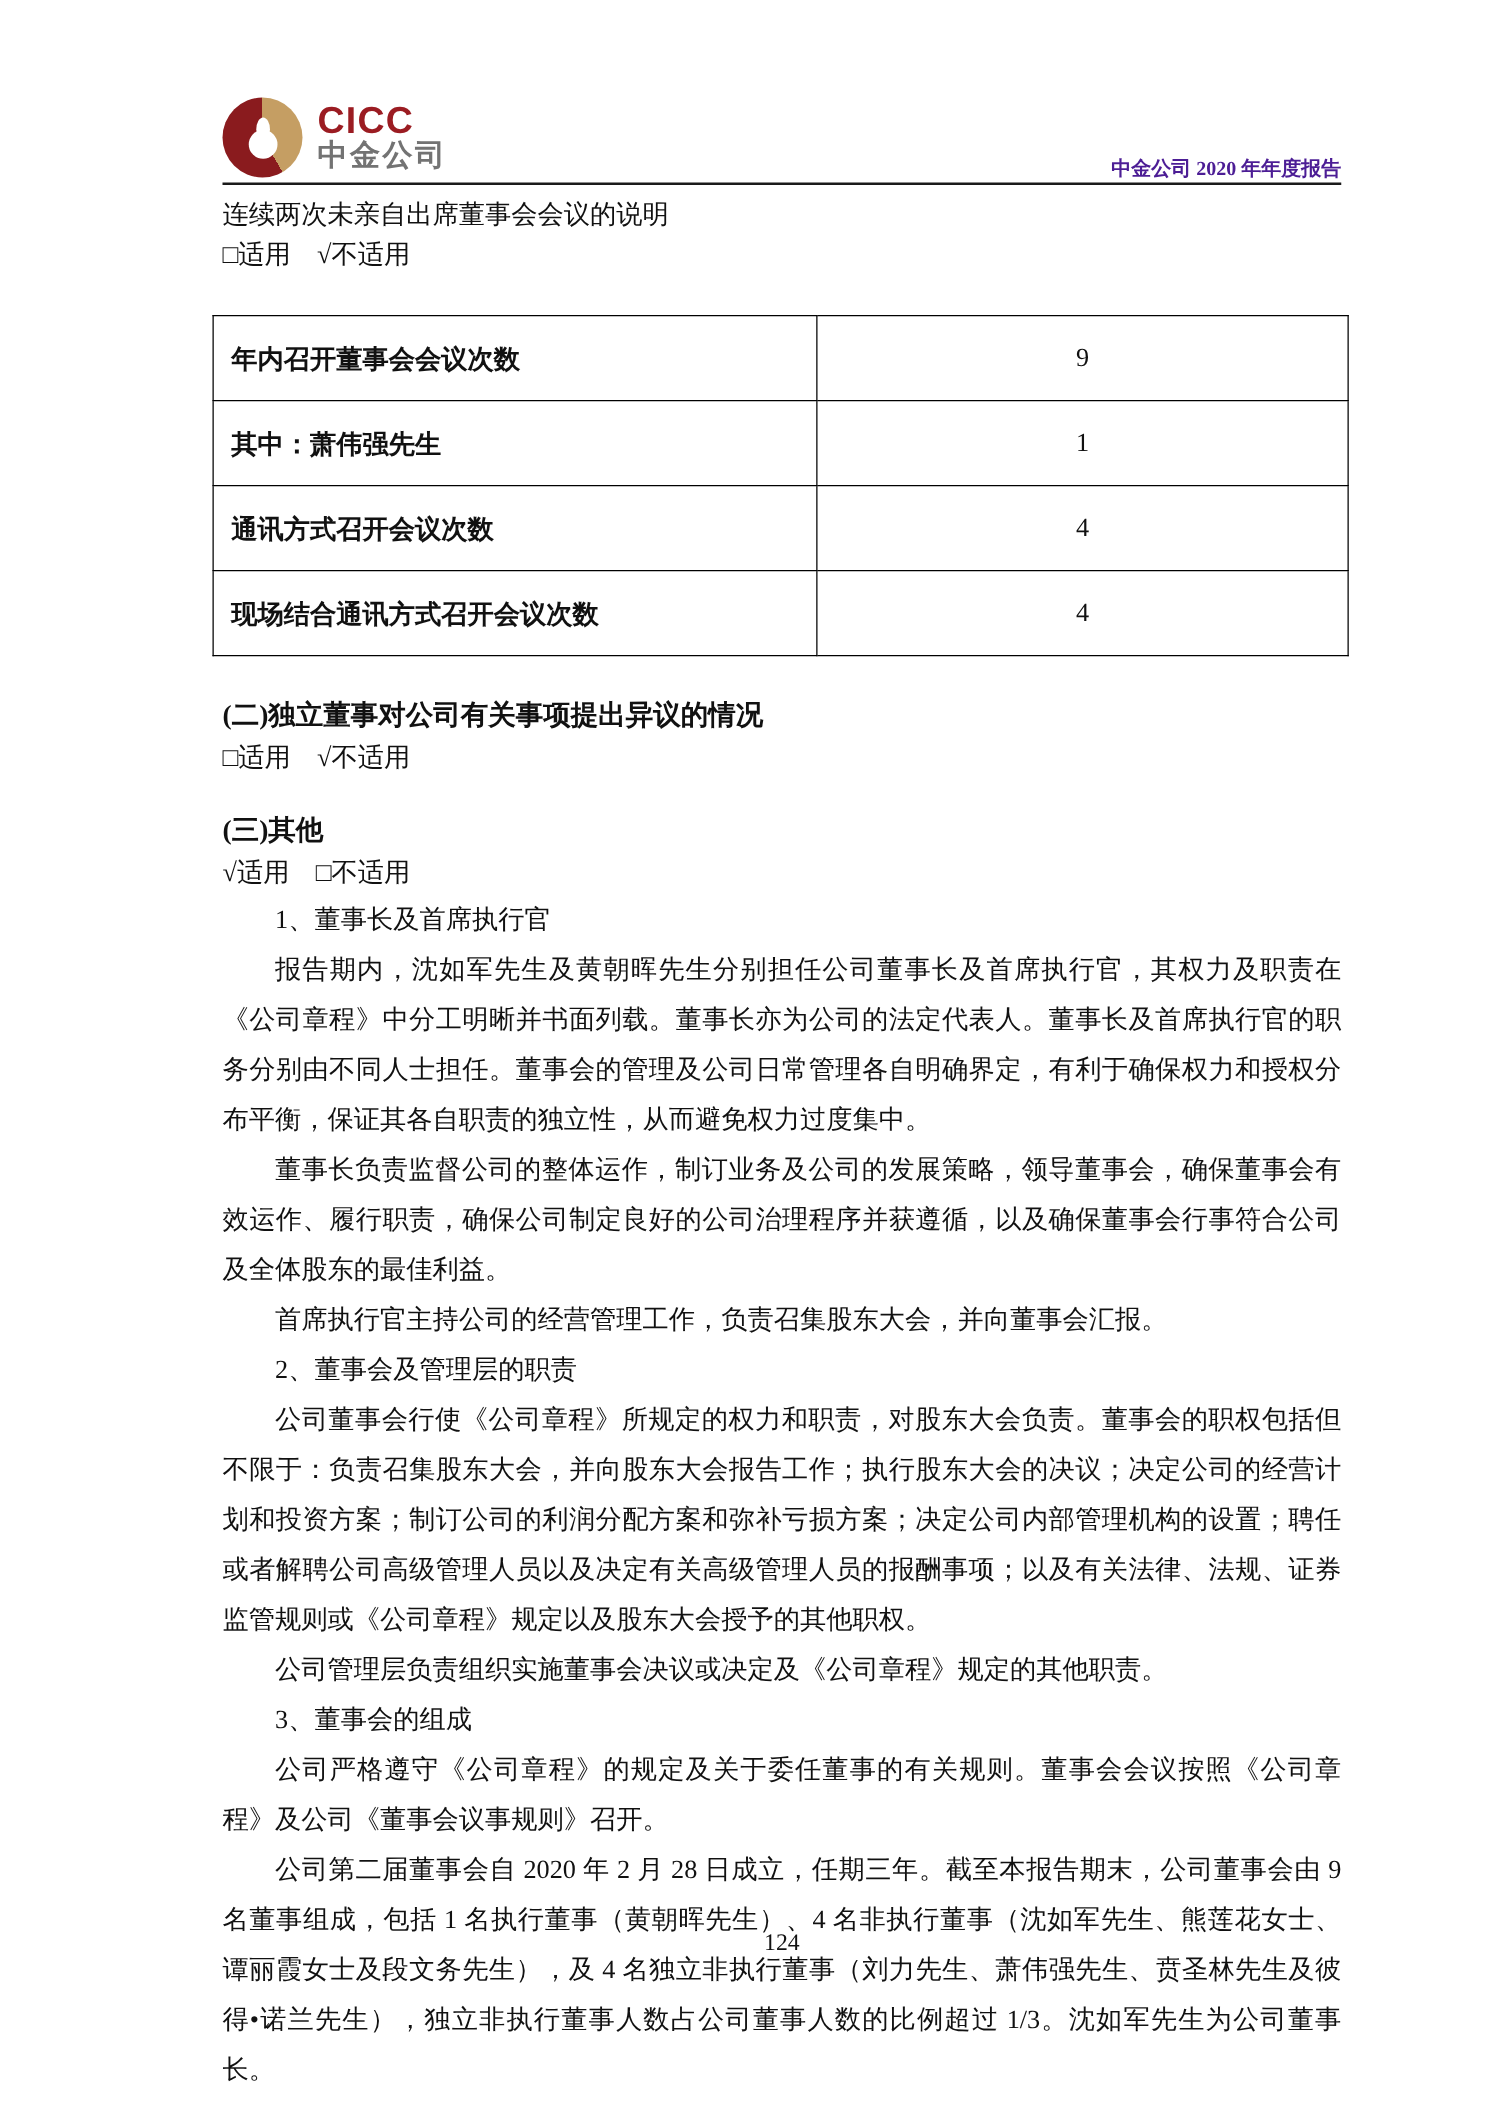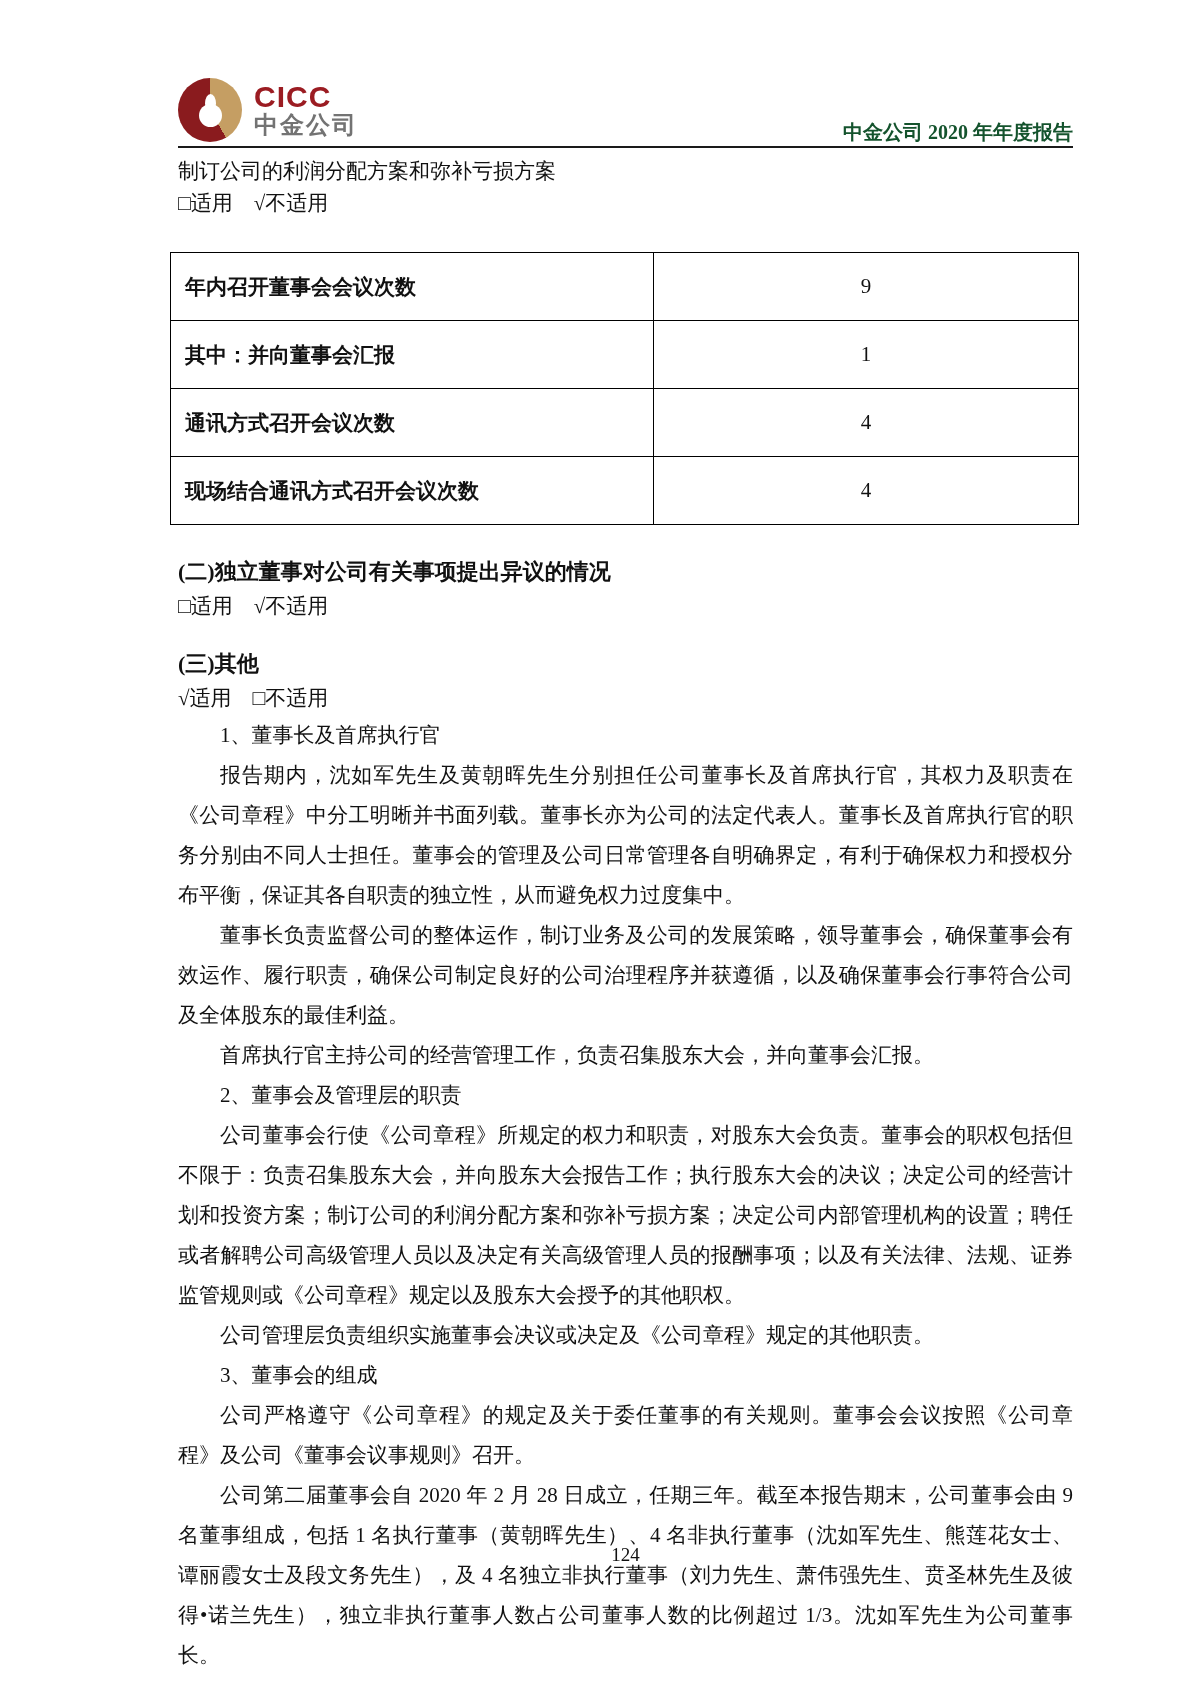--- a/index.html
+++ b/index.html
@@ -25,21 +25,21 @@
   }
   .logo-mark::before{
     content:"";position:absolute;left:27px;top:16px;width:11px;height:16px;
     background:#fff;border-radius:50% 50% 50% 50%/60% 60% 40% 40%;
   }
   .logo-text{display:flex;flex-direction:column;line-height:1.02;}
   .logo-en{font-family:"Liberation Sans","DejaVu Sans",sans-serif;font-weight:bold;font-size:30px;color:#9b1c22;letter-spacing:1px;}
   .logo-zh{font-family:"Liberation Sans","DejaVu Sans",sans-serif;font-weight:bold;font-size:24px;color:#737373;letter-spacing:2px;}
   .report-title{
     position:absolute;right:0;bottom:2px;
-    font-size:20px;font-weight:bold;color:#14532d;
+    font-size:16px;font-weight:bold;color:#4c1d95;
   }
   .header-rule{position:absolute;left:178px;top:146px;width:895px;height:0;border-top:2.5px solid #1a1a1a;}
   
   .content{position:absolute;left:178px;top:155px;width:895px;font-size:21px;}
   .intro-line{line-height:32px;}
   .applicability{line-height:34px;}
   
   .meeting-table{
     margin:33px 0 0 -8px;width:909px;border-collapse:collapse;table-layout:fixed;
   }
@@ -72,31 +72,31 @@
         <span class="logo-en">CICC</span>
         <span class="logo-zh">中金公司</span>
       </div>
     </div>
     <div class="report-title">中金公司 2020 年年度报告</div>
   </div>
   <div class="header-rule"></div>
 
   <div class="content">
 
-    <div class="intro-line">制订公司的利润分配方案和弥补亏损方案</div>
+    <div class="intro-line">连续两次未亲自出席董事会会议的说明</div>
     <div class="intro-line">□适用　√不适用</div>
 
     <table class="meeting-table">
       <tbody>
         <tr>
           <td class="lbl">年内召开董事会会议次数</td>
           <td class="val">9</td>
         </tr>
         <tr>
-          <td class="lbl">其中：并向董事会汇报</td>
+          <td class="lbl">其中：萧伟强先生</td>
           <td class="val">1</td>
         </tr>
         <tr>
           <td class="lbl">通讯方式召开会议次数</td>
           <td class="val">4</td>
         </tr>
         <tr>
           <td class="lbl">现场结合通讯方式召开会议次数</td>
           <td class="val">4</td>
         </tr>

